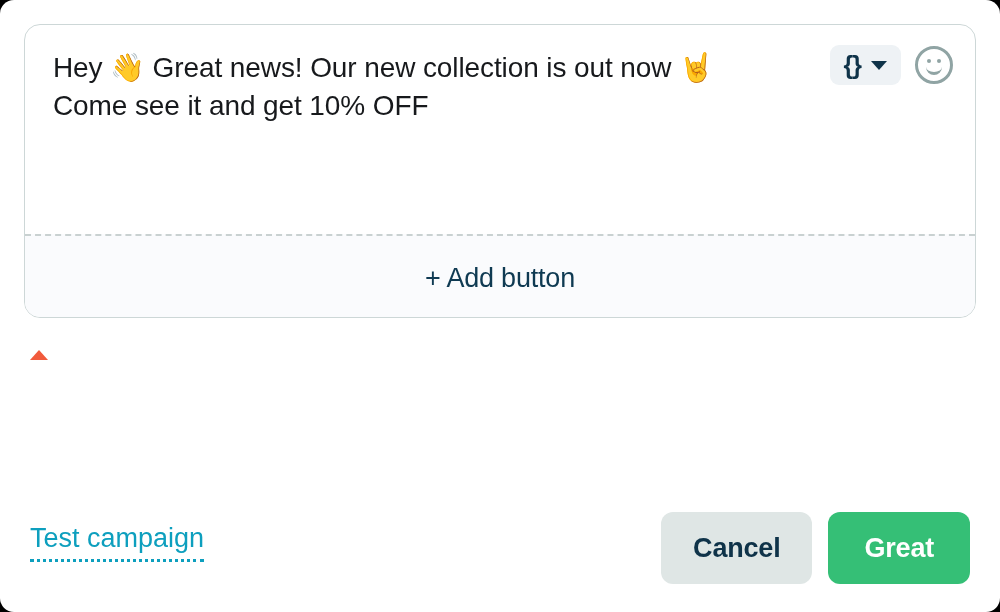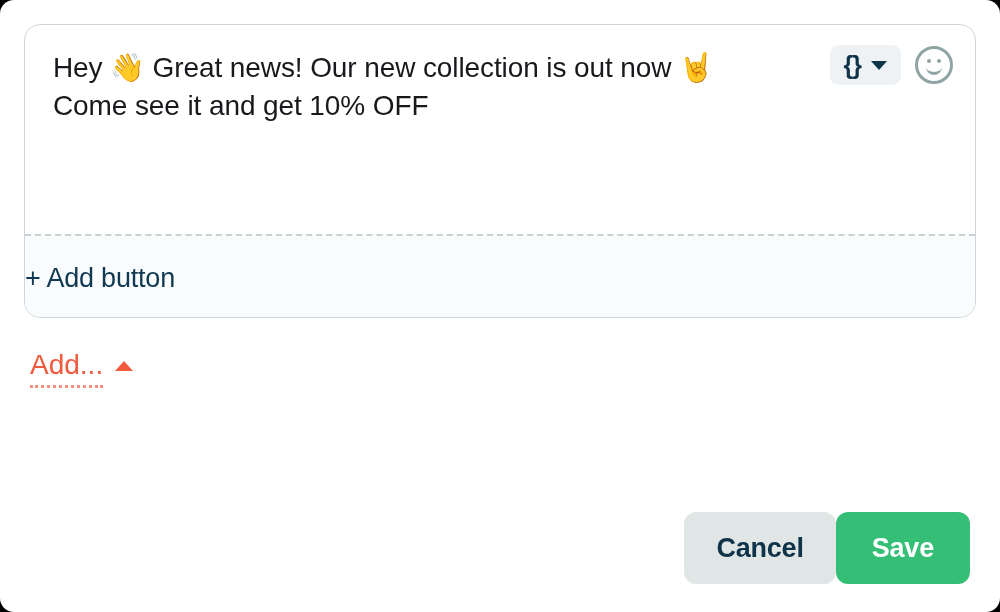--- a/index.html
+++ b/index.html
@@ -119,21 +119,21 @@
     border-bottom: 3px solid #90a4a4;
     border-radius: 0 0 16px 16px;
   }
 
   .add-button-zone {
     height: 84px;
     border-top: 2px dashed #c9d1d1;
     background: #fafbfd;
     display: flex;
     align-items: center;
-    justify-content: flex-start;
+    justify-content: center;
     cursor: pointer;
   }
   .add-button-zone .label {
     font-size: 27px;
     color: #0f3a52;
     letter-spacing: -0.2px;
   }
 
   
   .secondary-row {
@@ -203,20 +203,21 @@
     padding-bottom: 5px;
     cursor: pointer;
     line-height: 1.1;
   }
 
   .footer-actions {
     position: absolute;
     right: 0;
     top: 0;
     display: flex;
+    gap: 16px;
   }
 
   .btn {
     border: none;
     border-radius: 12px;
     height: 72px;
     font-size: 27px;
     font-weight: bold;
     cursor: pointer;
     font-family: "Liberation Sans", sans-serif;
@@ -258,27 +259,27 @@
       </div>
     </div>
 
     <div class="add-button-zone">
       <span class="label">+ Add button</span>
     </div>
   </div>
 
   <div class="secondary-row">
     <div class="add-link">
-      <span class="txt">Add...</span>
       <span class="caret-up"></span>
     </div>
 
   </div>
 
   <div class="footer">
+    <span class="test-campaign">Test campaign</span>
 
     <div class="footer-actions">
       <button class="btn btn-cancel">Cancel</button>
-      <button class="btn btn-save">Save</button>
+      <button class="btn btn-save">Great</button>
     </div>
   </div>
 
 </div>
 
 </body></html>

